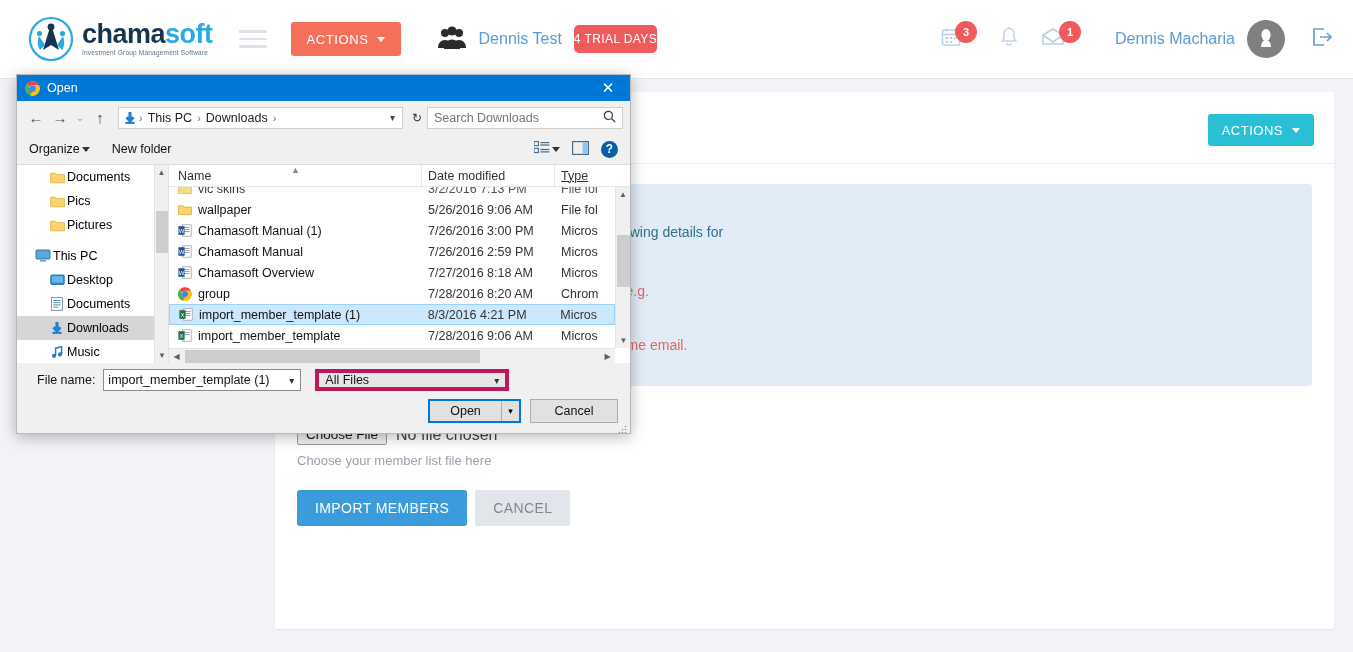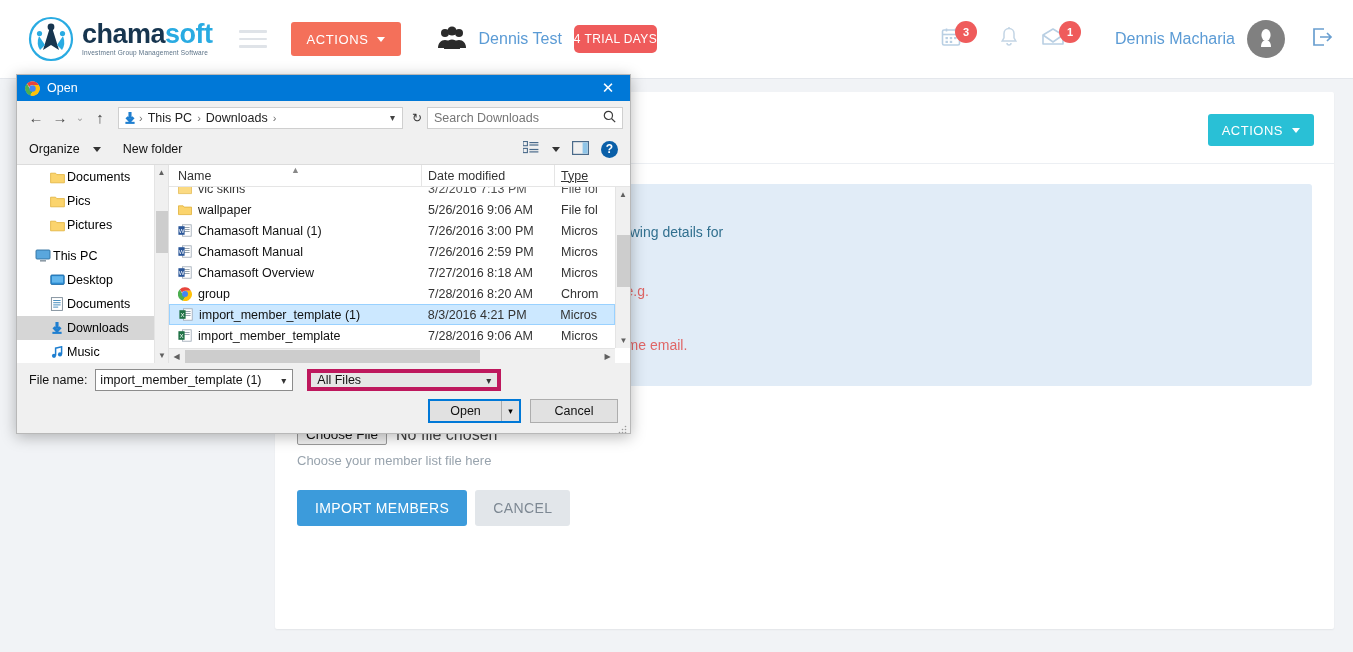--- a/index.html
+++ b/index.html
@@ -162,21 +162,21 @@
   .search-box {
     width: 196px; height: 22px; background: #fff; border: 1px solid #cfcfcf;
     display: flex; align-items: center; padding: 0 6px; font-size: 12.5px; color: #767676;
   }
   .search-ic { margin-left: auto; color: #444; }
 
   .win-toolbar {
     height: 31px; display: flex; align-items: center; padding: 0 12px;
     background: #f0f0f0; border-bottom: 1px solid #dcdcdc; font-size: 12.5px; color: #111;
   }
-  .tb-item { display: flex; align-items: center; gap: 13px; margin-right: 22px; cursor: pointer; }
+  .tb-item { display: flex; align-items: center; gap: 2px; margin-right: 22px; cursor: pointer; }
   .tb-right { margin-left: auto; display: flex; align-items: center; gap: 12px; }
   .help-circle {
     width: 17px; height: 17px; border-radius: 50%; background: #0a5fa8; color: #fff;
     font-size: 12px; font-weight: bold; display: flex; align-items: center; justify-content: center; cursor: pointer;
   }
 
   .win-main { flex: 1; display: flex; background: #fff; min-height: 0; }
 
   .win-tree {
     width: 152px; background: #fff; border-right: 1px solid #e2e2e2;
@@ -209,21 +209,21 @@
   .f-ic { width: 20px; display: flex; align-items: center; }
   .f-date { width: 133px; padding-left: 6px; color: #333; }
   .f-type { width: 60px; padding-left: 6px; color: #333; white-space: nowrap; overflow: hidden; }
 
   .fv-scroll { position: absolute; right: 0; top: 22px; width: 15px; bottom: 15px; background: #f0f0f0; border-left: 1px solid #e4e4e4; }
   .fv-thumb { position: absolute; top: 48px; left: 1px; width: 13px; height: 52px; background: #cdcdcd; cursor: pointer; }
   .fh-scroll { position: absolute; left: 0; bottom: 0; right: 15px; height: 15px; background: #f0f0f0; border-top: 1px solid #e4e4e4; display: flex; align-items: center; }
   .fh-left, .fh-right { width: 15px; text-align: center; font-size: 8px; color: #606060; cursor: pointer; }
   .fh-thumb { height: 13px; width: 295px; background: #cdcdcd; margin-left: 1px; cursor: pointer; }
 
-  .win-bottom { background: #f0f0f0; padding: 6px 12px 10px 12px; }
+  .win-bottom { background: #f0f0f0; padding: 6px 12px 10px 20px; }
   .fn-row { display: flex; align-items: center; }
   .fn-label { font-size: 12.5px; color: #111; margin-right: 8px; }
   .fn-input {
     width: 198px; height: 22px; background: #fff; border: 1px solid #8c8c8c;
     display: flex; align-items: center; padding-left: 4px; font-size: 12.5px; color: #111;
   }
   .fn-caret { margin-left: auto; padding: 0 6px; font-size: 10px; color: #333; }
   .filter-sel {
     margin-left: 14px; width: 194px; height: 22px; background: #e6e6e6; border: 4px solid #be185d;
     display: flex; align-items: center; padding-left: 6px; font-size: 12.5px; color: #111;

